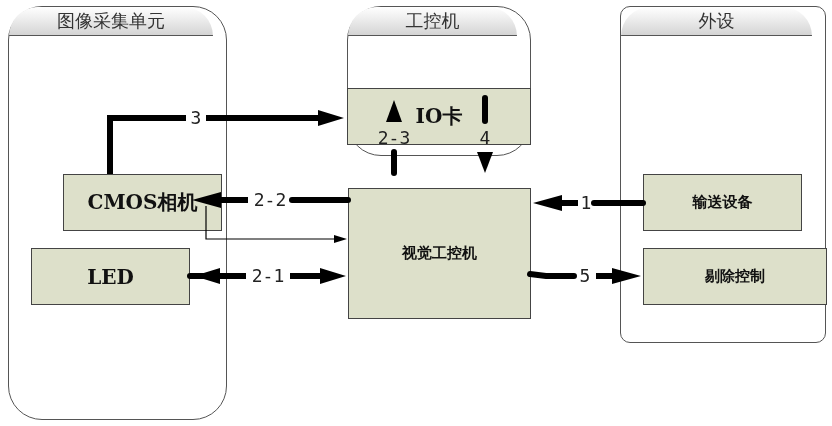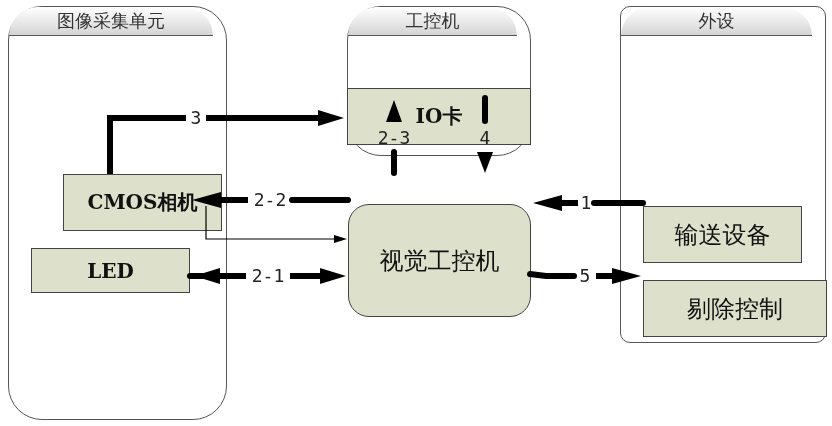--- a/index.html
+++ b/index.html
@@ -5,43 +5,43 @@
   html, body { margin: 0; padding: 0; background: #ffffff; }
   body { width: 832px; height: 426px; position: relative; overflow: hidden;
          font-family: "DejaVu Serif", "Liberation Serif", serif; }
   .container { position: absolute; border: 1.5px solid #555; background: #fff; box-sizing: border-box; }
   .container-header { position: absolute; left: 0; right: 13px; top: 0; height: 28px;
          background: linear-gradient(to bottom, #ffffff 0%, #e8e8e8 55%, #d4d4d4 100%);
          border-bottom: 1.5px solid #555; text-align: center; line-height: 28px;
          font-size: 18px; color: #333; font-family: "DejaVu Sans", sans-serif; }
   .box { position: absolute; background: #dde0ca; border: 1.5px solid #444; box-sizing: border-box;
          display: flex; align-items: center; justify-content: center; font-size: 20px; color: #111; font-weight: bold; }
-  .box.cjk { font-weight: normal; font-size: 24px; margin-top: 32px; }
+  .box.cjk { font-weight: bold; font-size: 15px; }
   svg#wires { position: absolute; left: 0; top: 0; }
   .lbl { font-family: "DejaVu Sans Mono", "Liberation Mono", monospace; font-size: 18px; fill: #222; }
 </style>
 </head>
 <body>
 
 <div class="container" style="left:8px; top:6px; width:219px; height:414px; border-radius:34px;">
   <div class="container-header" style="border-radius:34px 34px 0 0;">图像采集单元</div>
 </div>
 
 <div class="container" style="left:347px; top:6px; width:184px; height:150px; border-radius:34px;">
   <div class="container-header" style="border-radius:34px 34px 0 0;font-family:Liberation Serif, serif;">工控机</div>
 </div>
 
 <div class="container" style="left:620px; top:6px; width:206px; height:337px; border-radius:10px;">
   <div class="container-header" style="border-radius:34px 34px 0 0;">外设</div>
 </div>
 
 <div class="box" style="left:347px; top:43px; width:184px; height:57px;margin-top:45px;">IO卡</div>
 <div class="box" style="left:31px; top:174px; width:159px; height:57px;margin-left:32px;">CMOS相机</div>
-<div class="box" style="left:31px; top:248px; width:159px; height:45px;">LED</div>
-<div class="box cjk" style="left:348px; top:172px; width:183px; height:113px;border-radius:21px;">视觉工控机</div>
+<div class="box" style="left:31px; top:248px; width:159px; height:57px;">LED</div>
+<div class="box cjk" style="left:348px; top:188px; width:183px; height:131px;">视觉工控机</div>
 <div class="box cjk" style="left:643px; top:174px; width:159px; height:57px;">输送设备</div>
 <div class="box cjk" style="left:643px; top:248px; width:184px; height:57px;">剔除控制</div>
 
 <svg id="wires" width="832" height="426">
   <defs>
     <marker id="ah" markerWidth="10" markerHeight="10" refX="9" refY="5" orient="auto" markerUnits="userSpaceOnUse" viewBox="0 0 10 10">
     </marker>
   </defs>
 
   <g>

